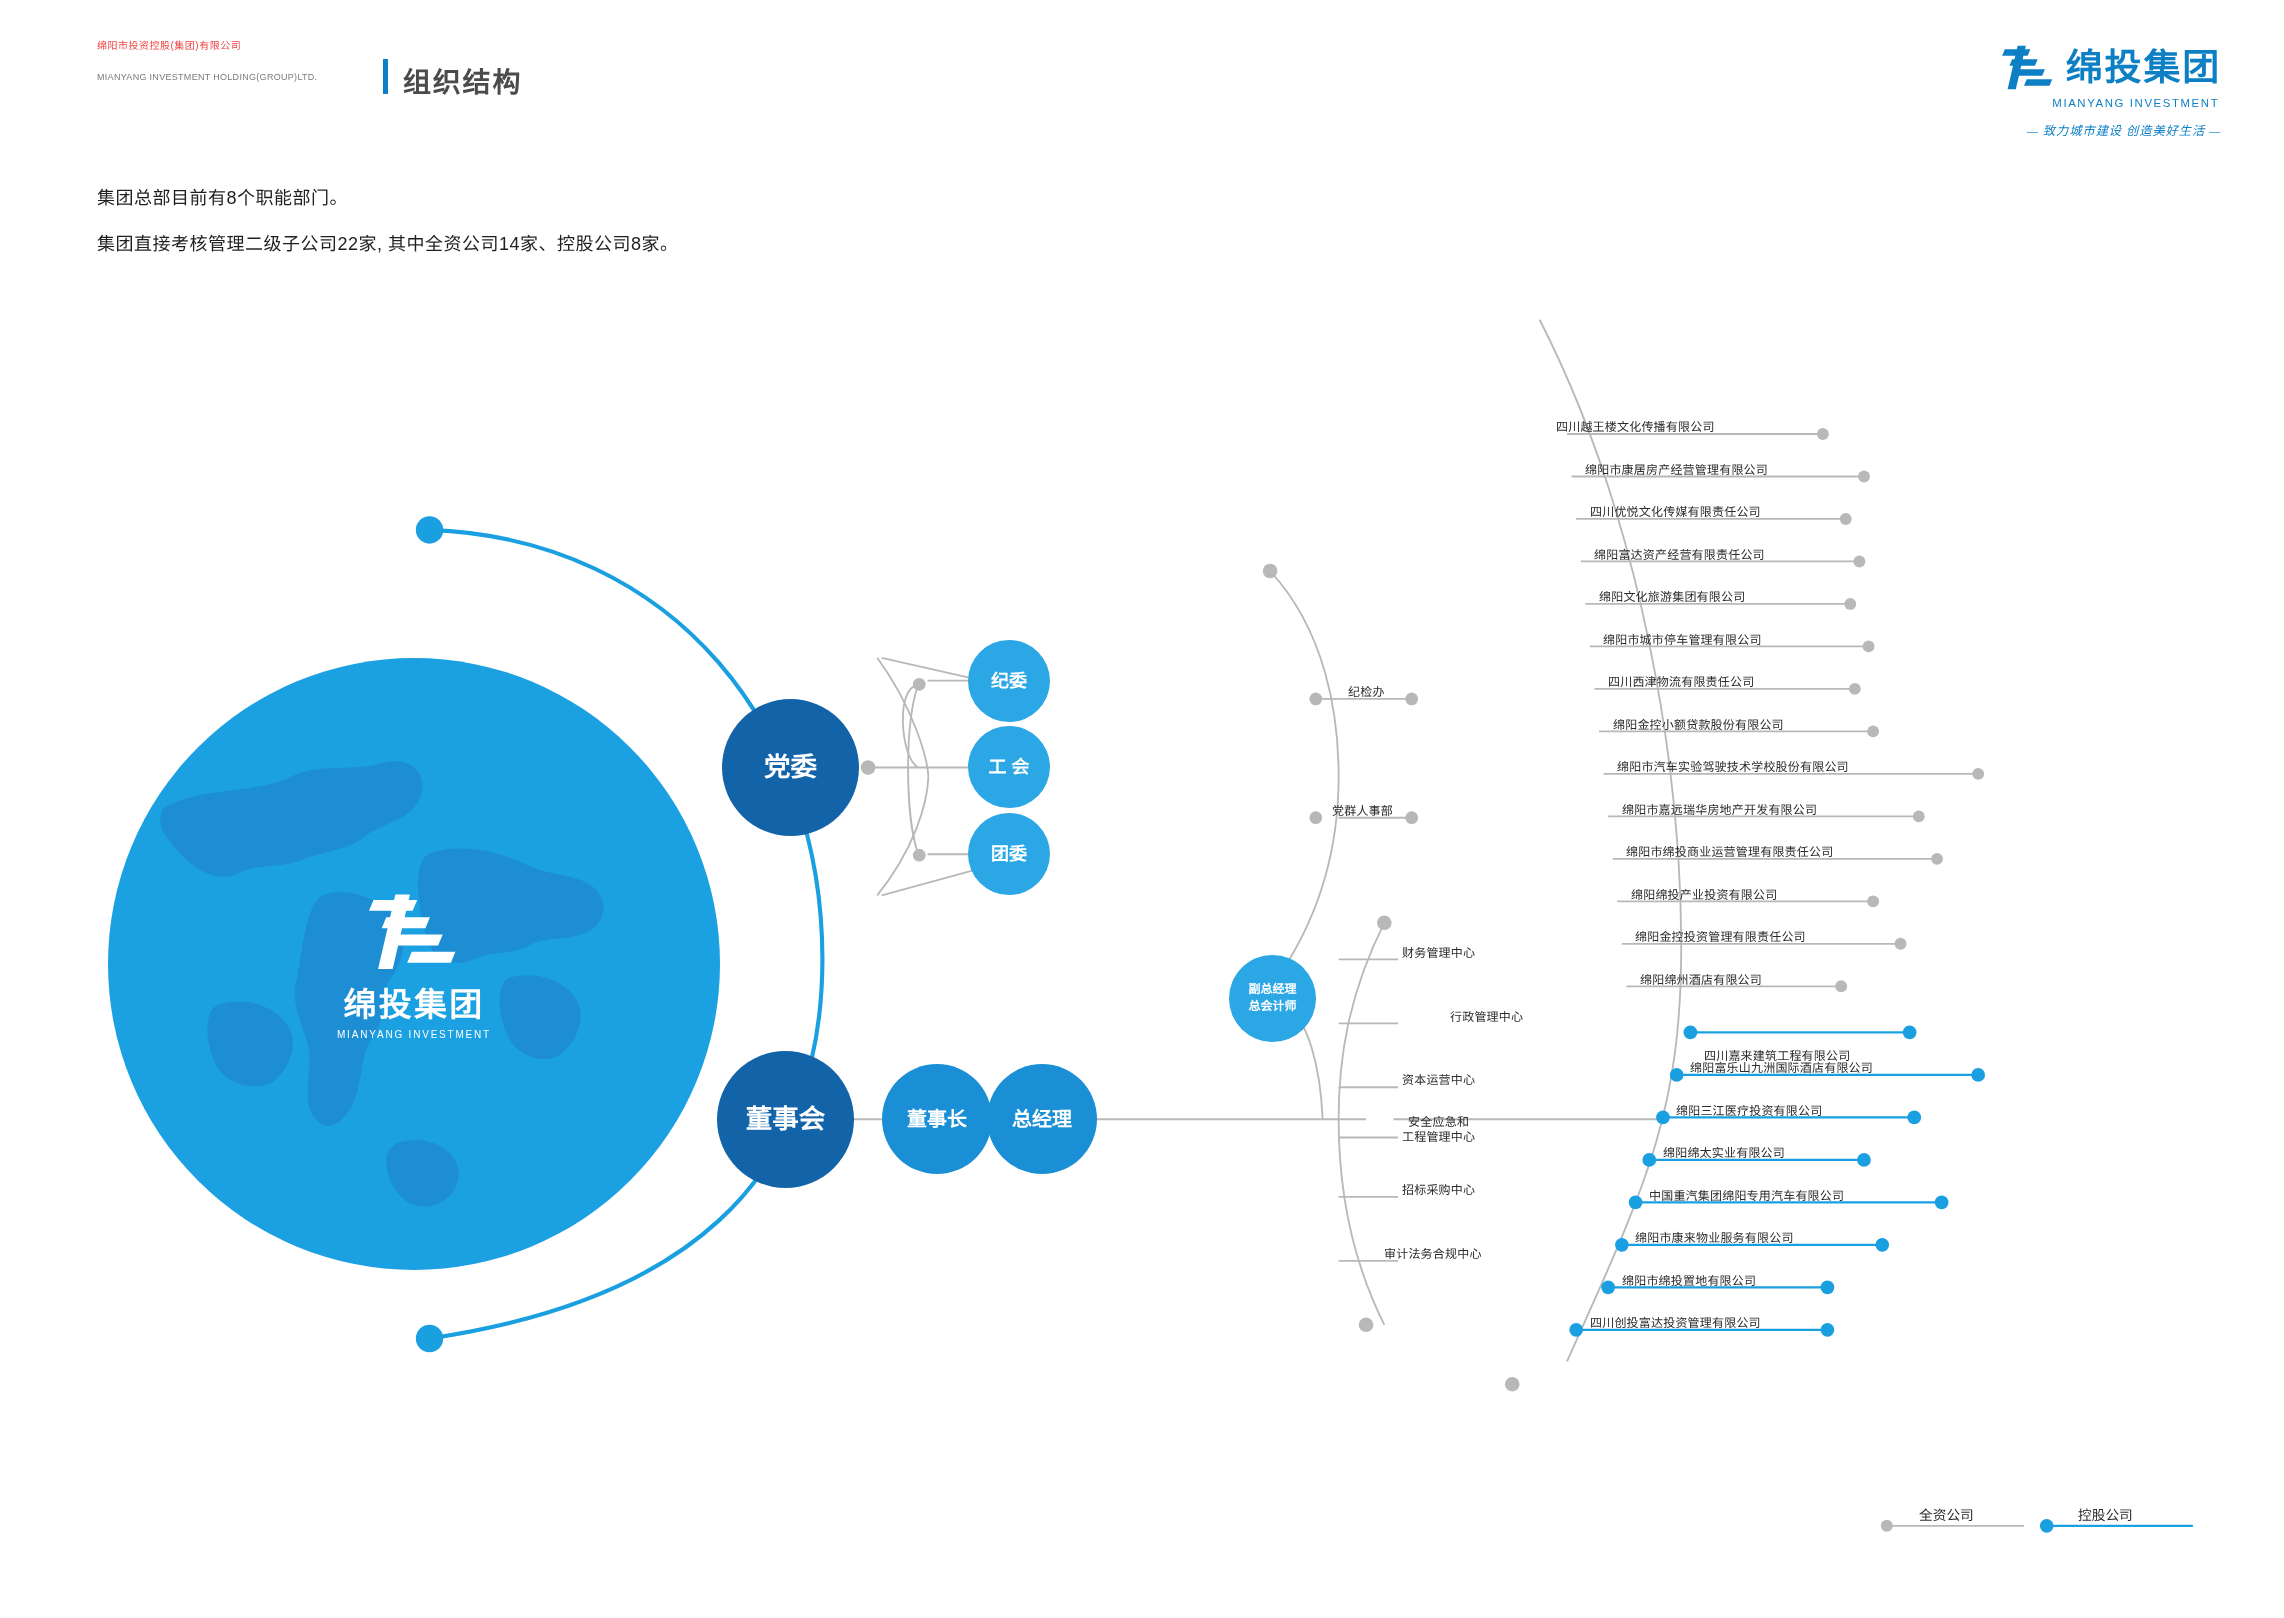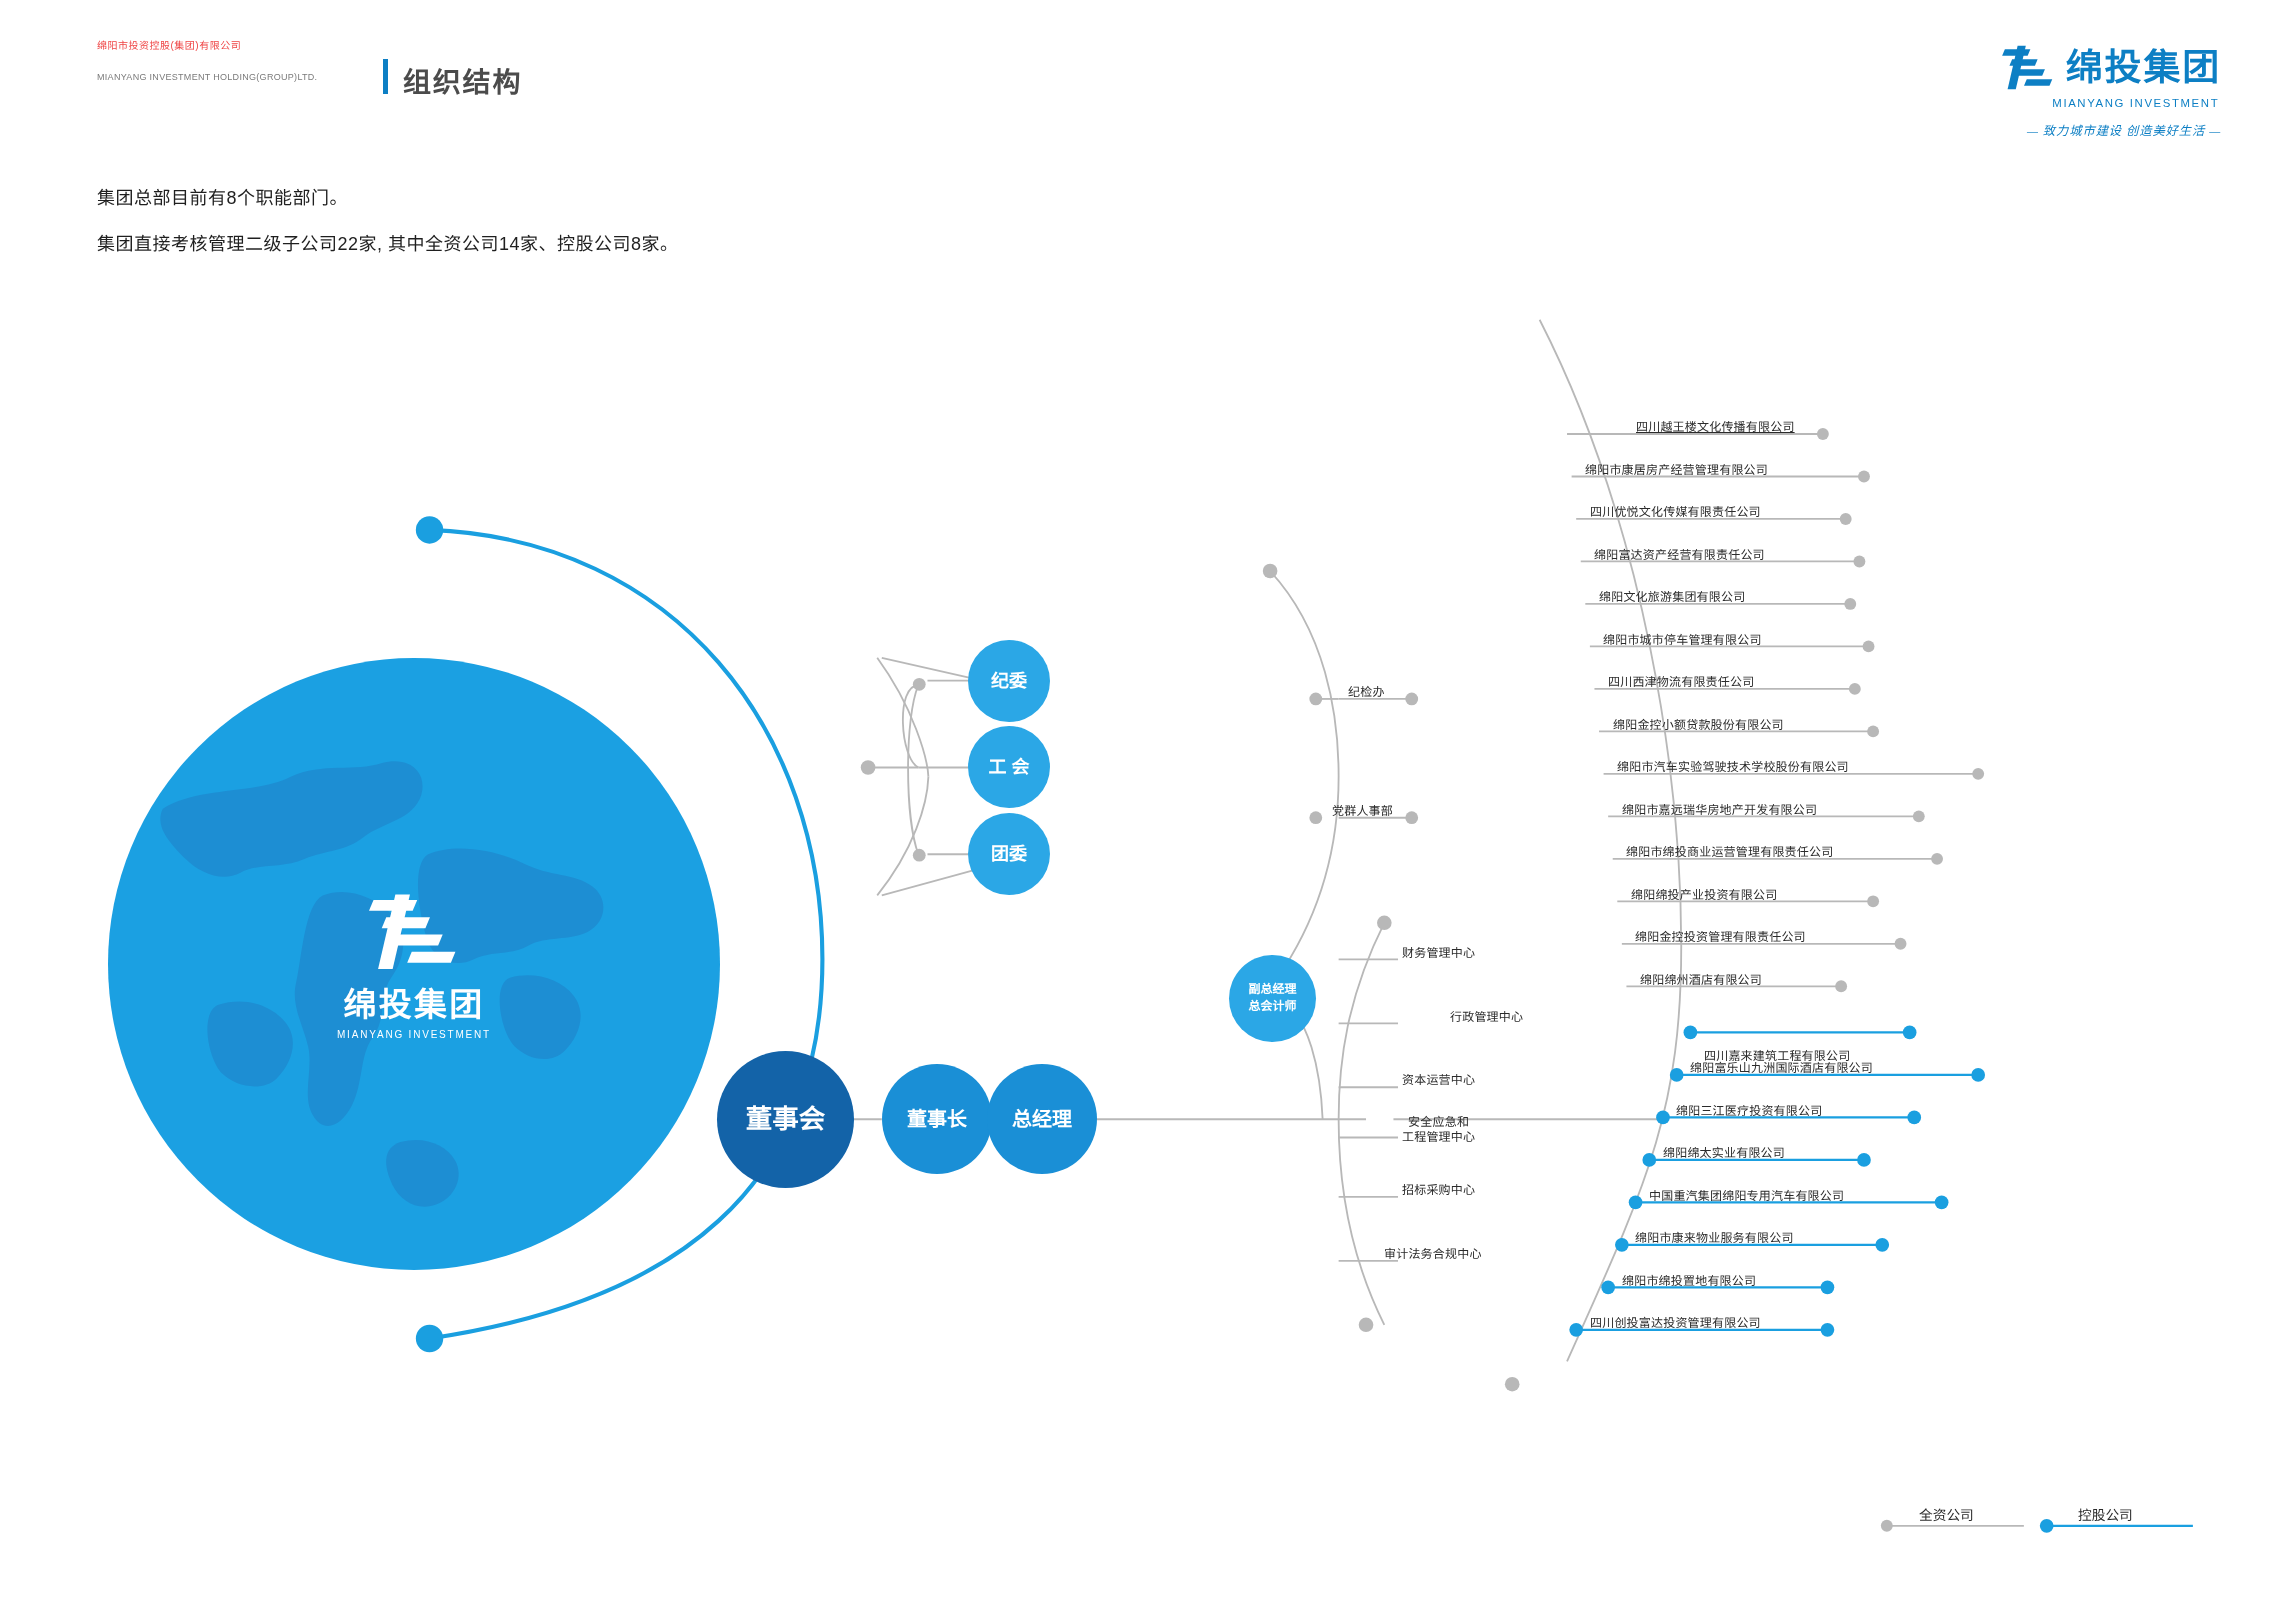--- a/index.html
+++ b/index.html
@@ -391,20 +391,23 @@
     <g stroke="#b8b8b8" stroke-width="4" fill="none">
       <path d="M4130 3340 L4430 3340"></path>
     </g>
     <g stroke="#1a9fe0" stroke-width="5" fill="none">
       <path d="M4480 3340 L4800 3340"></path>
     </g>
     <circle cx="4130" cy="3340" r="13" fill="#b8b8b8"></circle>
     <circle cx="4480" cy="3340" r="15" fill="#1a9fe0"></circle>
   </svg>
 
+  <div class="node node-dark" style="left:722px; top:699px; width:137px; height:137px; font-size:26.5px;">
+    <span>党委</span>
+  </div>
 
   <div class="node node-dark" style="left:717px; top:1051px; width:137px; height:137px; font-size:26.5px;">
     <span>董事会</span>
   </div>
 
   <div class="node node-mid" style="left:882px; top:1064px; width:110px; height:110px; font-size:20px;">
     <span>董事长</span>
   </div>
 
   <div class="node node-mid" style="left:987px; top:1064px; width:110px; height:110px; font-size:20px;">
@@ -434,21 +437,21 @@
   <div class="chip" style="left:1402px; top:946px;">财务管理中心</div>
   <div class="chip" style="left:1402px; top:1010px;margin-left:48px;">行政管理中心</div>
   <div class="chip" style="left:1402px; top:1073px;">资本运营中心</div>
   <div class="chip center" style="left:1402px; top:1115px;">
     <div>安全应急和</div>
     <div>工程管理中心</div>
   </div>
   <div class="chip" style="left:1402px; top:1183px;">招标采购中心</div>
   <div class="chip" style="left:1384px; top:1247px;text-align:right;">审计法务合规中心</div>
 
-  <div class="chip" style="left:1636px; top:420px;text-decoration:underline;">四川越王楼文化传播有限公司</div>
+  <div class="chip" style="left:1556px; top:420px;">四川越王楼文化传播有限公司</div>
   <div class="chip" style="left:1585px; top:463px;">绵阳市康居房产经营管理有限公司</div>
   <div class="chip" style="left:1590px; top:505px;">四川优悦文化传媒有限责任公司</div>
   <div class="chip" style="left:1594px; top:548px;">绵阳富达资产经营有限责任公司</div>
   <div class="chip" style="left:1599px; top:590px;">绵阳文化旅游集团有限公司</div>
   <div class="chip" style="left:1603px; top:633px;">绵阳市城市停车管理有限公司</div>
   <div class="chip" style="left:1608px; top:675px;">四川西津物流有限责任公司</div>
   <div class="chip" style="left:1613px; top:718px;">绵阳金控小额贷款股份有限公司</div>
   <div class="chip" style="left:1617px; top:760px;">绵阳市汽车实验驾驶技术学校股份有限公司</div>
   <div class="chip" style="left:1622px; top:803px;">绵阳市嘉远瑞华房地产开发有限公司</div>
   <div class="chip" style="left:1626px; top:845px;">绵阳市绵投商业运营管理有限责任公司</div>

